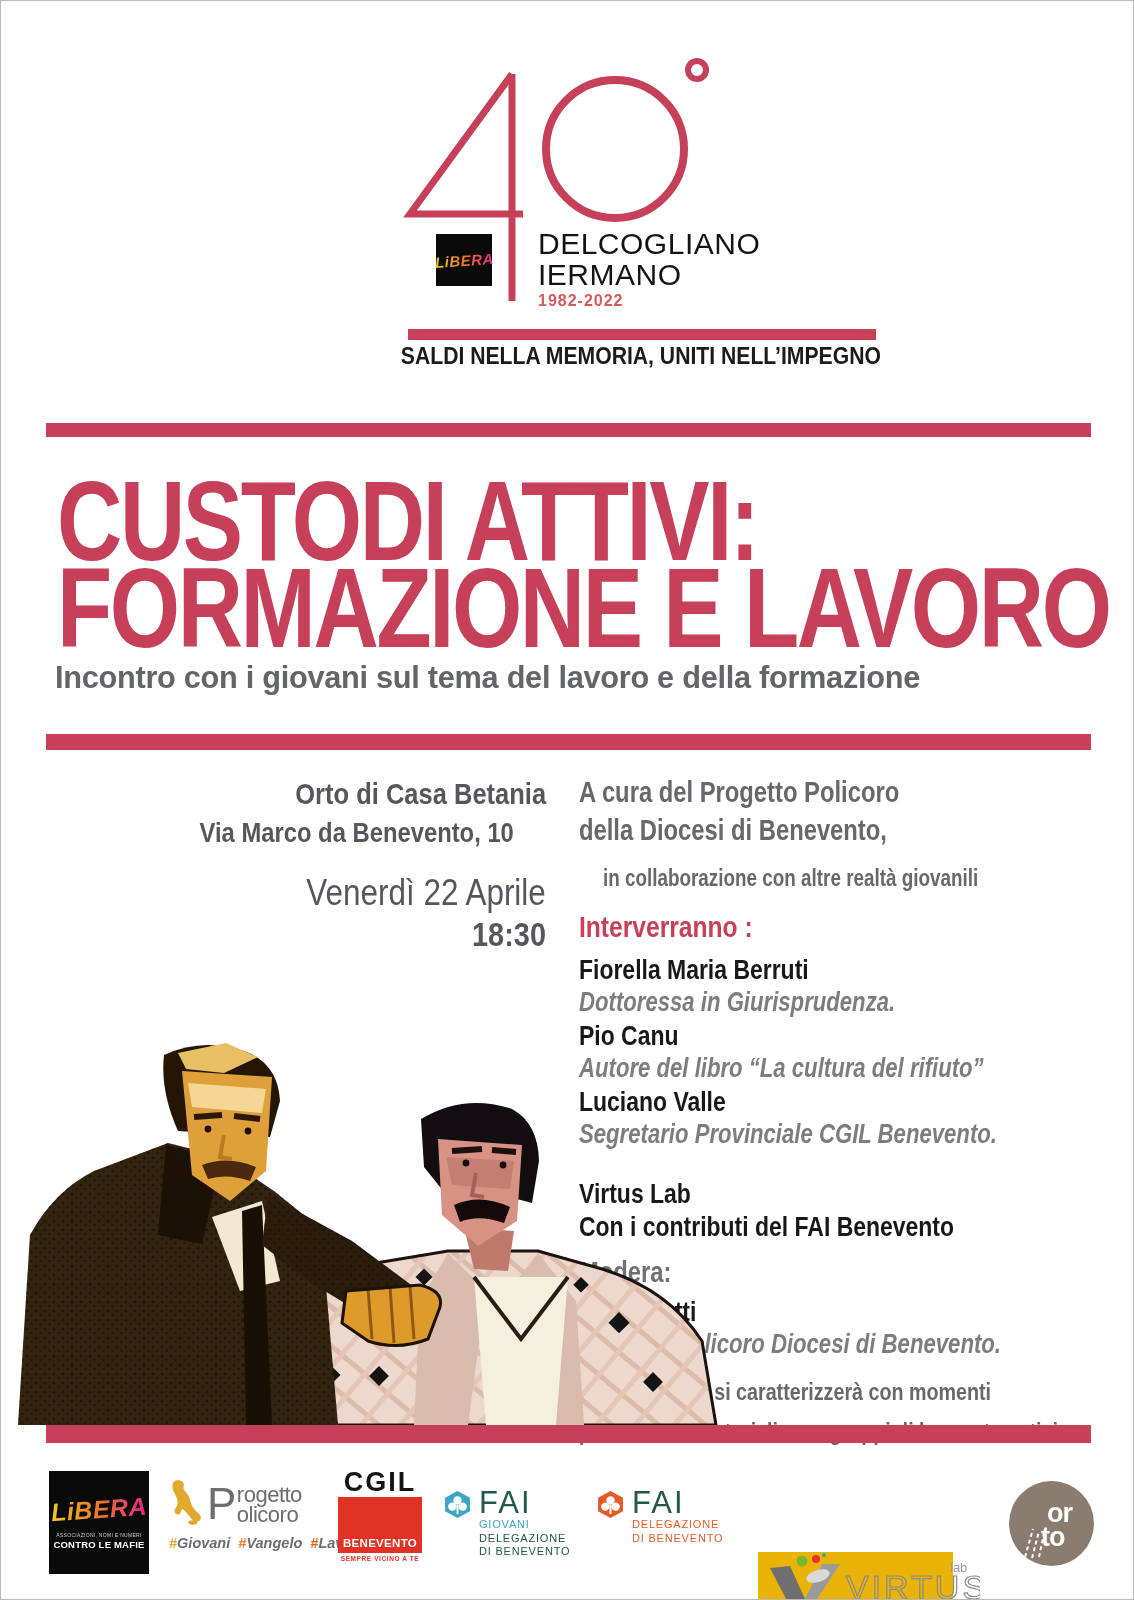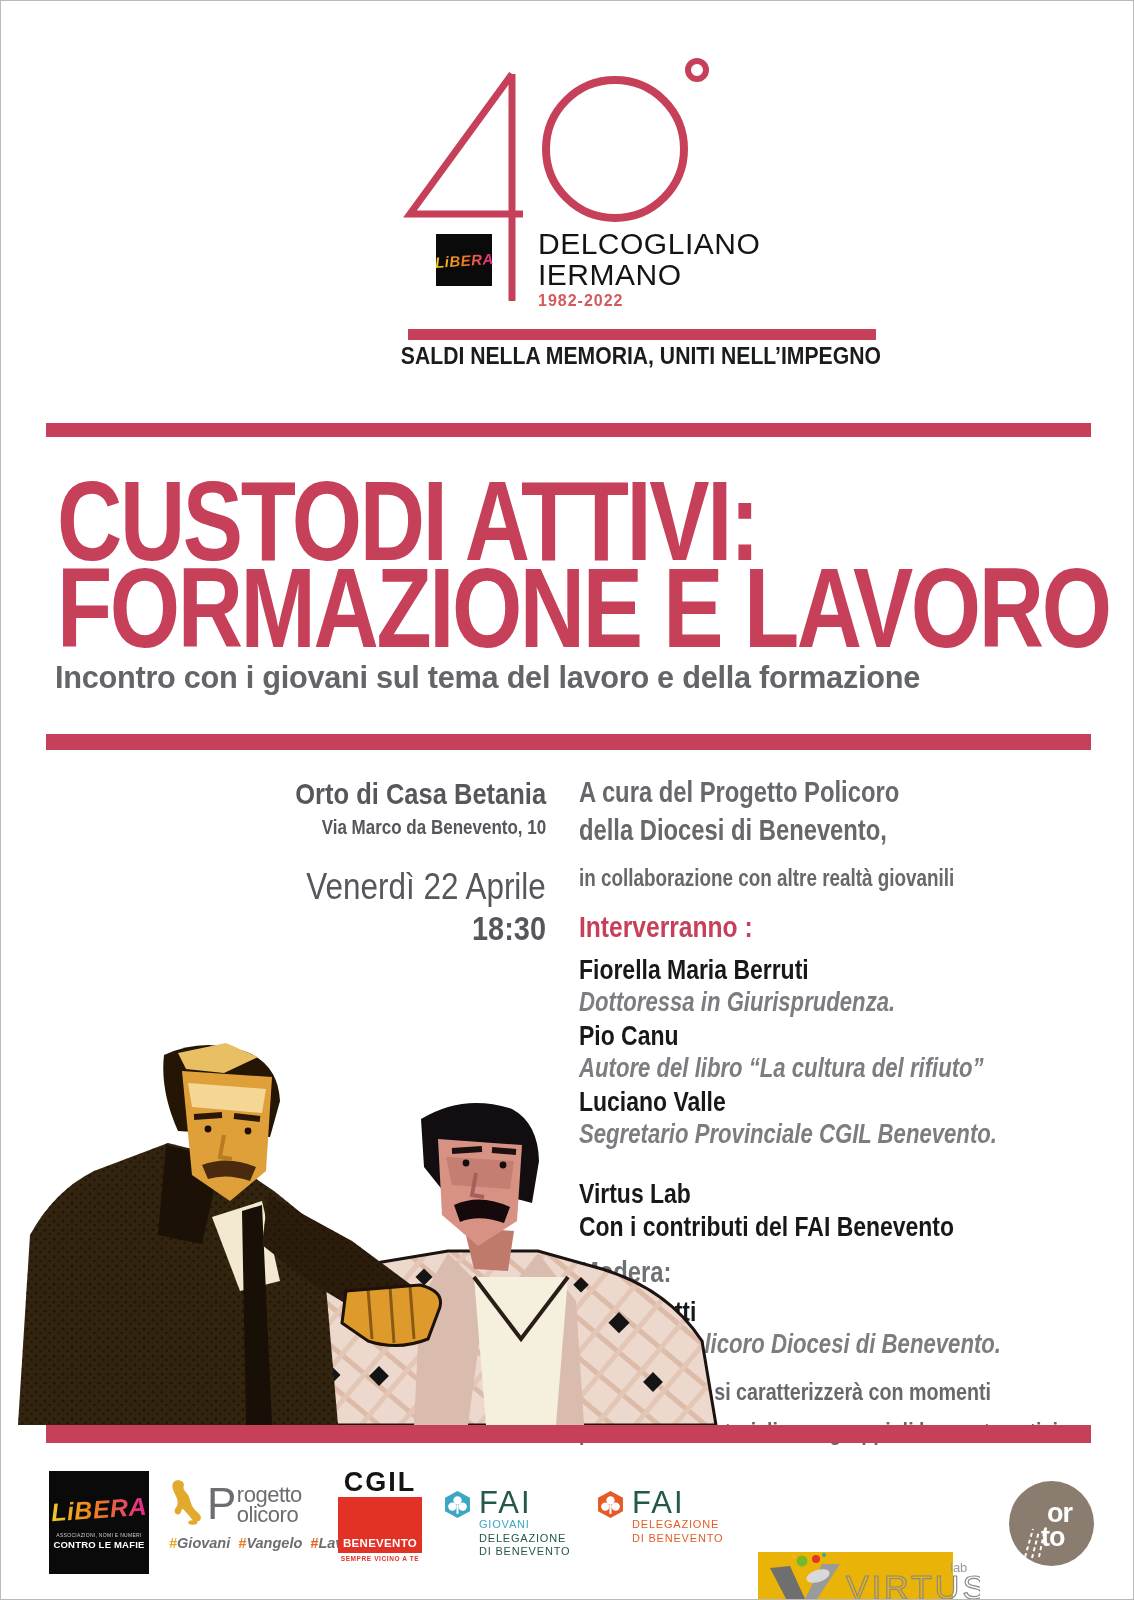--- a/index.html
+++ b/index.html
@@ -36,26 +36,26 @@
   .title-line span{display:inline-block;transform:scaleX(.8);transform-origin:0 0;white-space:pre;}
   #title1{top:470px;}
   #title2{top:557px;}
   #subtitle{left:54px;top:658px;font-size:32px;font-weight:bold;color:#636569;letter-spacing:-.3px;}
   #subtitle span{display:inline-block;transform:scaleX(.96);transform-origin:0 0;white-space:pre;}
   
   .cnd{display:inline-block;transform:scaleX(.82);transform-origin:0 0;white-space:pre;}
   .cndR{display:inline-block;transform:scaleX(.85);transform-origin:100% 0;white-space:pre;}
   #info-left{left:110px;top:776px;width:435px;text-align:right;color:#55575c;}
   #info-left .venue{font-size:30px;font-weight:bold;line-height:34px;}
-  #info-left .addr{font-size:20px;font-weight:bold;line-height:32px;}
+  #info-left .addr{font-size:28px;font-weight:bold;line-height:32px;margin-top:6px;text-align:center;}
   #info-left .date{font-size:37px;font-weight:normal;line-height:40px;margin-top:24px;}
   #info-left .time{font-size:34px;font-weight:bold;line-height:38px;margin-top:2px;}
   #info-right{left:578px;top:772px;width:556px;color:#66686b;}
   .ln-lead{font-size:29px;font-weight:bold;line-height:38px;}
-  .ln-small{font-size:23px;font-weight:bold;line-height:30px;margin-top:14px;}
+  .ln-small{font-size:23px;font-weight:bold;line-height:30px;margin-top:14px;margin-left:24px;}
   .ln-redhead{font-size:30px;font-weight:bold;color:var(--accent);line-height:36px;margin-top:16px;}
   .ln-name{font-size:28px;font-weight:bold;color:#17181a;line-height:33px;}
   .ln-name.first{margin-top:8px;}
   .ln-role{font-size:27px;font-weight:bold;font-style:italic;color:#7b7d80;line-height:33px;}
   .ln-gap{margin-top:26px;}
   .ln-grayhead{font-size:29px;font-weight:bold;color:#6f7174;line-height:34px;margin-top:12px;}
   .ln-name.modname{margin-top:6px;}
   .ln-closing{font-size:24px;font-weight:bold;line-height:26px;margin-top:18px;}
   .ln-closing.second{margin-top:14px;}
   

